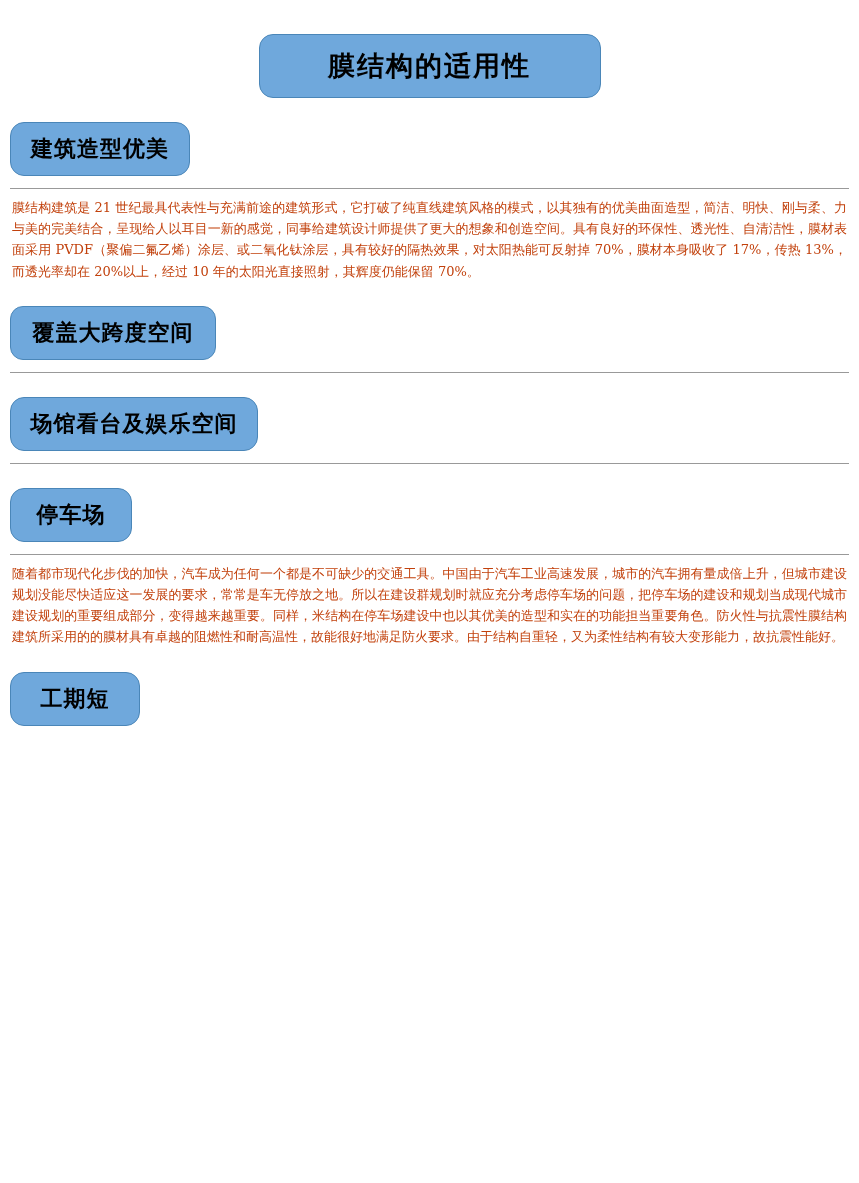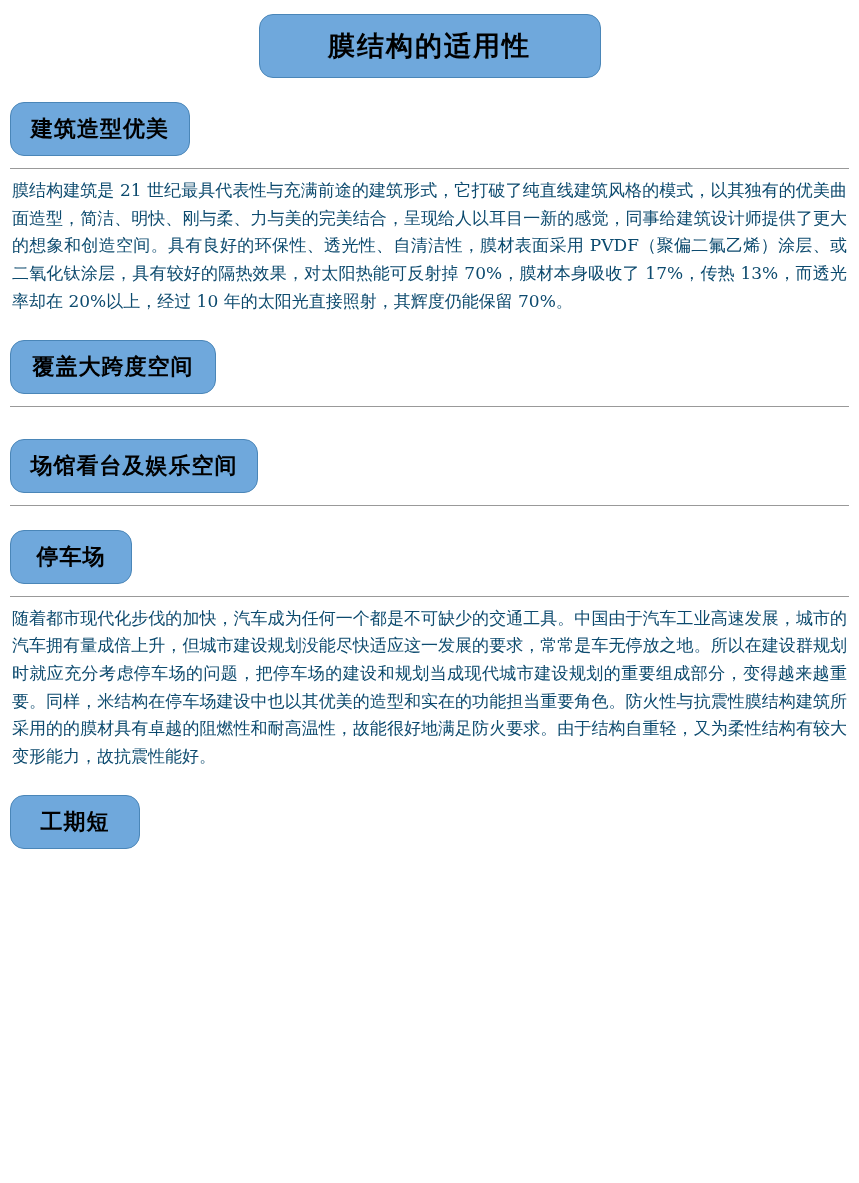--- a/index.html
+++ b/index.html
@@ -33,20 +33,21 @@
     width: 340px;
     height: 62px;
     display: flex;
     align-items: center;
     justify-content: center;
     color: #000;
     font-size: 27px;
     font-weight: bold;
     letter-spacing: 2px;
     font-family: "DejaVu Sans", "Liberation Sans", sans-serif;
+    margin-top: 20px;
   }
   
   .section {
     margin-top: 24px;
   }
   .head-pill {
     background: #6fa8dc;
     border: 1px solid #4a86b8;
     border-radius: 14px;
     height: 54px;
@@ -56,37 +57,37 @@
     padding: 0 6px;
     margin-left: 10px;
     color: #000;
     font-size: 22px;
     font-weight: bold;
     letter-spacing: 1px;
     font-family: "DejaVu Sans", "Liberation Sans", sans-serif;
     box-sizing: border-box;
   }
   .head-pill.w1 { min-width: 180px; }
-  .head-pill.w2 { min-width: 206px; }
-  .head-pill.w3 { min-width: 248px; margin-top: 8px; }
+  .head-pill.w2 { min-width: 206px; border-radius: 13px; }
+  .head-pill.w3 { min-width: 248px; }
   .head-pill.w4 { min-width: 122px; }
   .head-pill.w5 { min-width: 130px; }
 
   .divider {
     height: 1px;
     background: #999999;
     margin: 12px 10px 0 10px;
   }
   .body-text {
-    font-size: 17px;
+    font-size: 13px;
     line-height: 1.63;
     text-align: justify;
     text-justify: inter-ideograph;
     margin: 8px 12px 0 12px;
-    color: #0c4a6e;
+    color: #c2410c;
     font-family: "DejaVu Serif", "Liberation Serif", serif;
   }
 </style>
 </head>
 <body>
 
 <div class="page">
 
   <div class="title-wrap">
     <div class="title-pill">膜结构的适用性</div>

